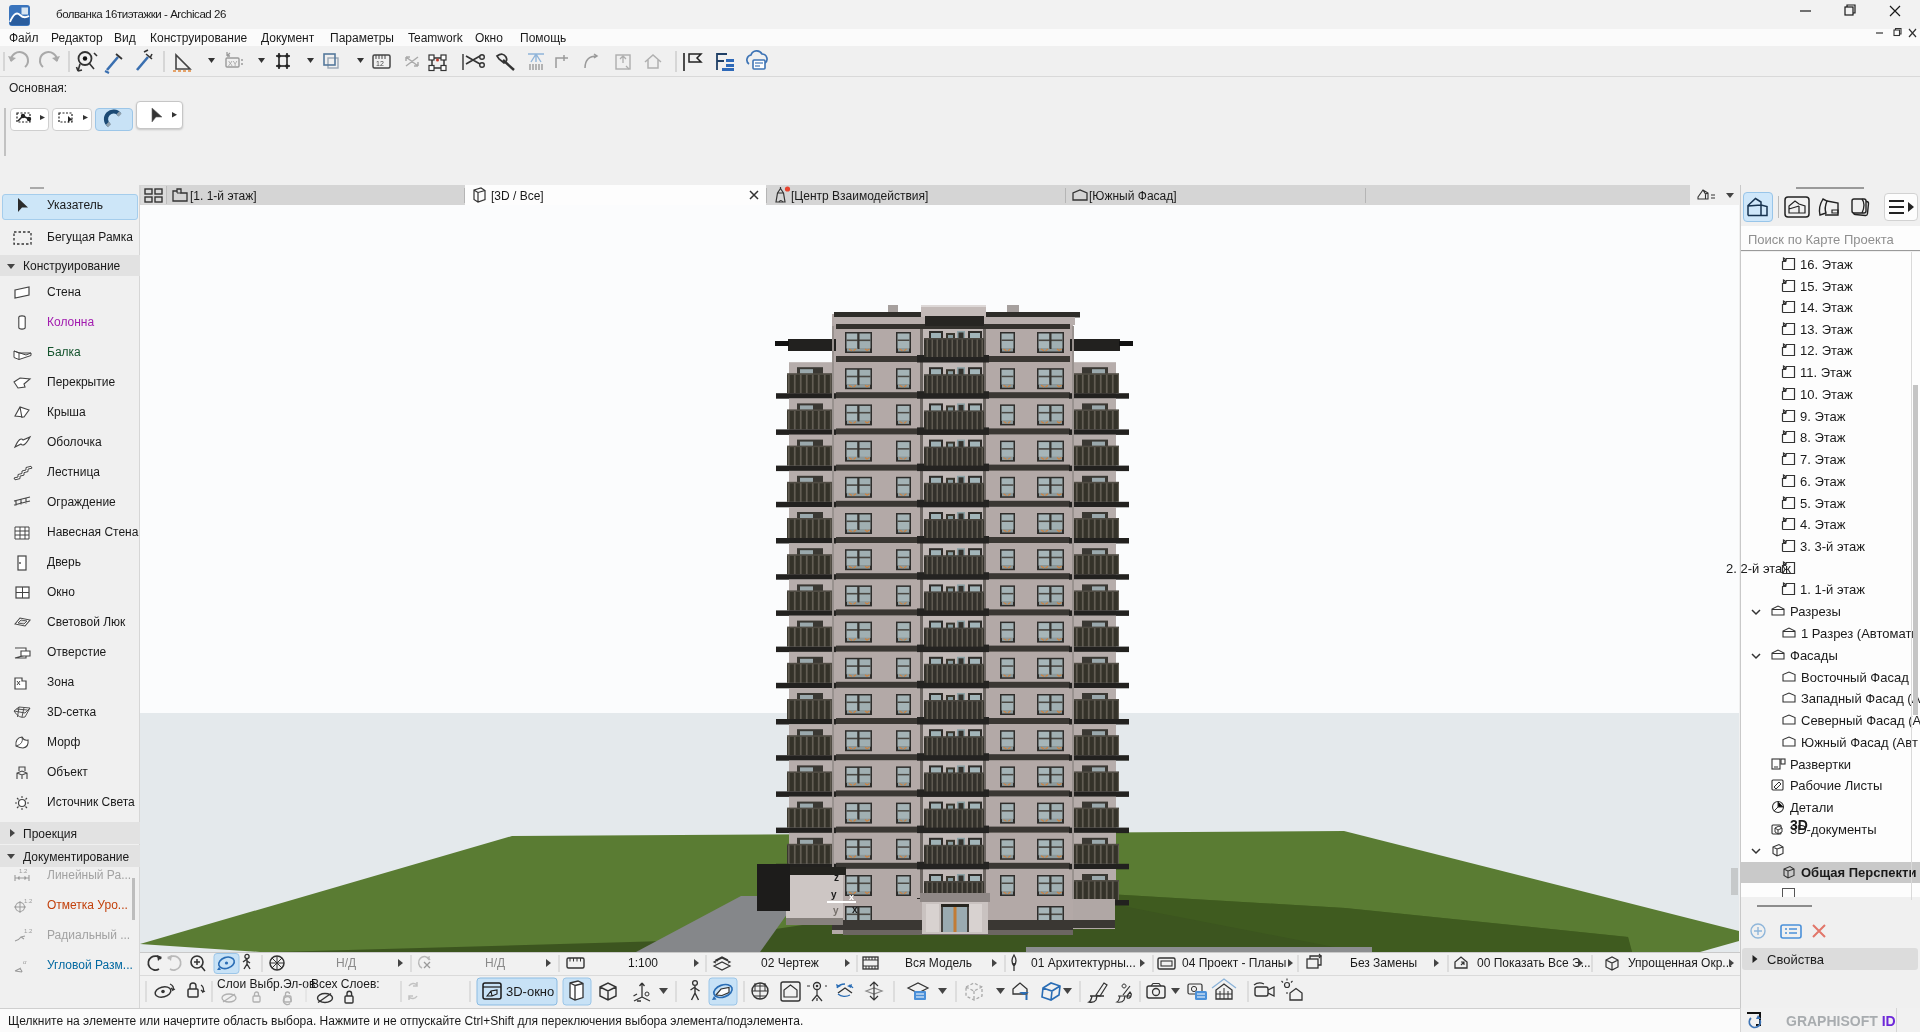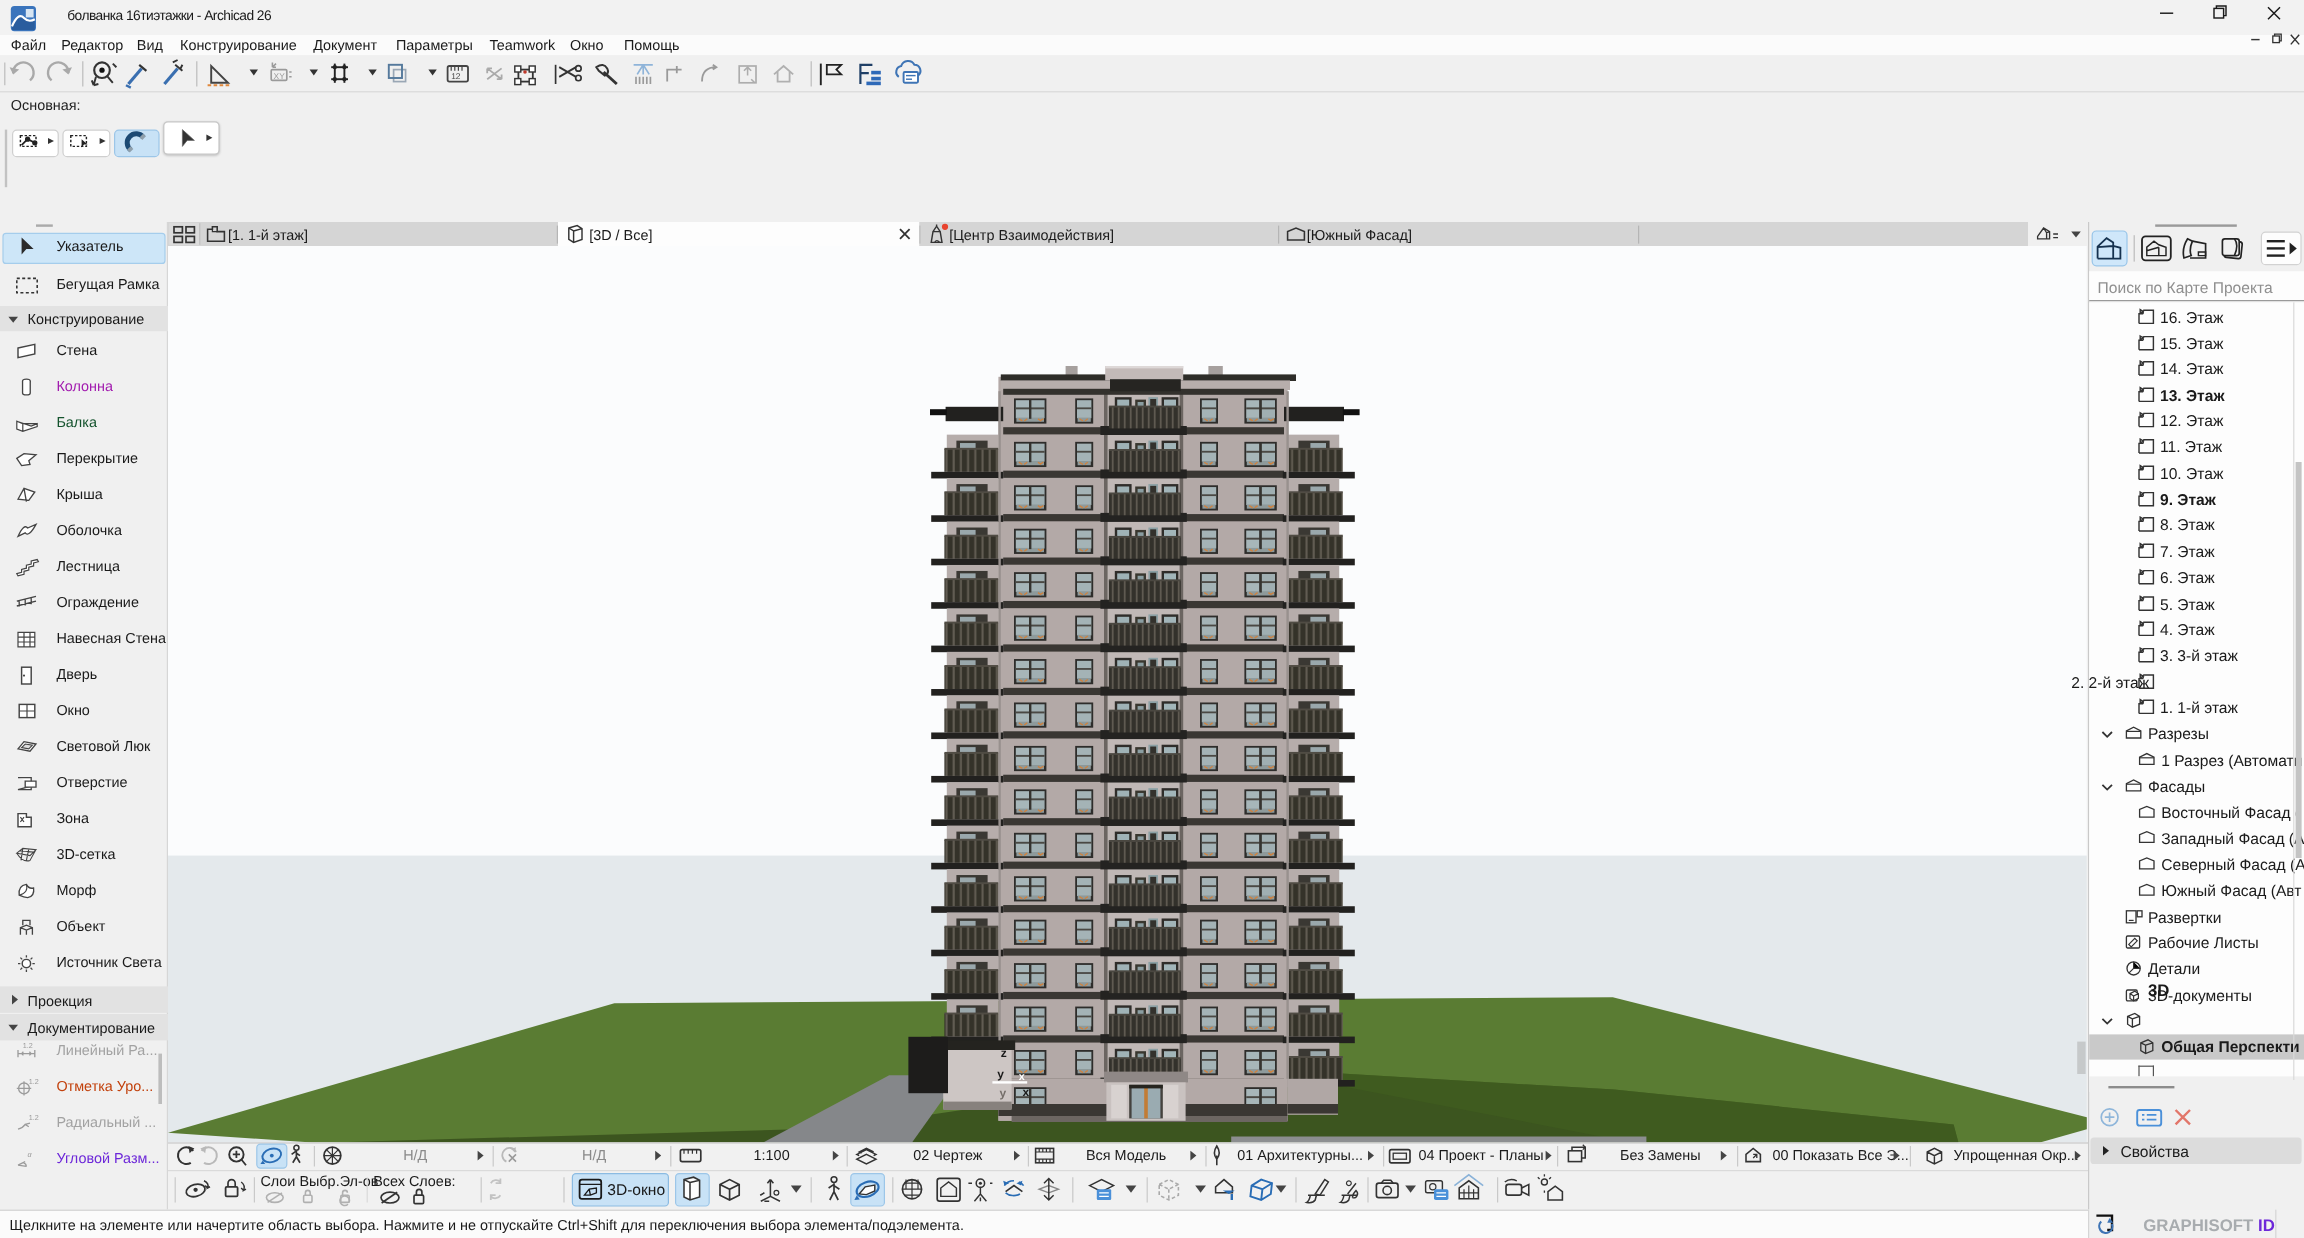--- a/index.html
+++ b/index.html
@@ -272,21 +272,21 @@
 <div class="tx" style="left:47px;top:898px;font-size:12px;color:#c2410c">Отметка Уро...</div>
 <svg width="21" height="21" style="left:12px;top:925px" viewBox="0 0 21 21">
     <path d="M3 16 q4 -1 6 -4 l3 2 m-3 -2 l4 -1" fill="none" stroke="#9b9b9b" stroke-width="1.1"></path>
     <text x="12" y="8" font-size="6" fill="#9b9b9b">1.2</text>
   </svg>
 <div class="tx" style="left:47px;top:928px;font-size:12px;color:#a2a2a2">Радиальный ...</div>
 <svg width="21" height="21" style="left:12px;top:955px" viewBox="0 0 21 21">
     <path d="M3 16 l6 -3 m-6 3 l7 1 m-2 -3 q2 1 2 3" fill="none" stroke="#9b9b9b" stroke-width="1.1"></path>
     <text x="11" y="9" font-size="6" fill="#9b9b9b" font-style="italic">α</text>
   </svg>
-<div class="tx" style="left:47px;top:958px;font-size:12px;color:#6d28d9">Угловой Разм...</div>
+<div class="tx" style="left:47px;top:958px;font-size:12px;color:#0369a1">Угловой Разм...</div>
 <div class="abs" style="left:132px;top:878px;width:3px;height:42px;background:#bdbdbd"></div>
 
 <div class="abs" style="left:140px;top:185px;width:1550px;height:20px;background:#d5d5d5"></div>
 <div class="abs" style="left:1690px;top:185px;width:49px;height:20px;background:#f0f0f0"></div>
 <div class="abs" style="left:141px;top:186px;width:26px;height:18px;background:#dcdcdc;border-right:1px solid #bdbdbd"></div>
 <svg width="20" height="18" style="left:144px;top:186px" viewBox="0 0 20 18">
     <g fill="none" stroke="#333" stroke-width="1.4">
       <rect x="1" y="3" width="7" height="5"></rect>
       <rect x="11" y="3" width="7" height="5"></rect>
       <rect x="1" y="11" width="7" height="5"></rect>
@@ -549,37 +549,37 @@
     <path d="M1.5 12.5 V4.5 h3.5 M5 1.5 h8.5 V12.5 H1.5 M5 4.5 V1.5 M2.5 1 l2.5 1.5 L2.5 4 Z" fill="none" stroke="#333" stroke-width="1.2"></path>
   </svg>
 <div class="tx" style="left:1800px;top:279px;font-size:13px;font-weight:normal">15. Этаж</div>
 <svg width="15" height="14" style="left:1781px;top:300px" viewBox="0 0 15 14">
     <path d="M1.5 12.5 V4.5 h3.5 M5 1.5 h8.5 V12.5 H1.5 M5 4.5 V1.5 M2.5 1 l2.5 1.5 L2.5 4 Z" fill="none" stroke="#333" stroke-width="1.2"></path>
   </svg>
 <div class="tx" style="left:1800px;top:300px;font-size:13px;font-weight:normal">14. Этаж</div>
 <svg width="15" height="14" style="left:1781px;top:322px" viewBox="0 0 15 14">
     <path d="M1.5 12.5 V4.5 h3.5 M5 1.5 h8.5 V12.5 H1.5 M5 4.5 V1.5 M2.5 1 l2.5 1.5 L2.5 4 Z" fill="none" stroke="#333" stroke-width="1.2"></path>
   </svg>
-<div class="tx" style="left:1800px;top:322px;font-size:13px;font-weight:bold">13. Этаж</div>
+<div class="tx" style="left:1800px;top:322px;font-size:13px;font-weight:normal">13. Этаж</div>
 <svg width="15" height="14" style="left:1781px;top:343px" viewBox="0 0 15 14">
     <path d="M1.5 12.5 V4.5 h3.5 M5 1.5 h8.5 V12.5 H1.5 M5 4.5 V1.5 M2.5 1 l2.5 1.5 L2.5 4 Z" fill="none" stroke="#333" stroke-width="1.2"></path>
   </svg>
 <div class="tx" style="left:1800px;top:343px;font-size:13px;font-weight:normal">12. Этаж</div>
 <svg width="15" height="14" style="left:1781px;top:365px" viewBox="0 0 15 14">
     <path d="M1.5 12.5 V4.5 h3.5 M5 1.5 h8.5 V12.5 H1.5 M5 4.5 V1.5 M2.5 1 l2.5 1.5 L2.5 4 Z" fill="none" stroke="#333" stroke-width="1.2"></path>
   </svg>
 <div class="tx" style="left:1800px;top:365px;font-size:13px;font-weight:normal">11. Этаж</div>
 <svg width="15" height="14" style="left:1781px;top:387px" viewBox="0 0 15 14">
     <path d="M1.5 12.5 V4.5 h3.5 M5 1.5 h8.5 V12.5 H1.5 M5 4.5 V1.5 M2.5 1 l2.5 1.5 L2.5 4 Z" fill="none" stroke="#333" stroke-width="1.2"></path>
   </svg>
 <div class="tx" style="left:1800px;top:387px;font-size:13px;font-weight:normal">10. Этаж</div>
 <svg width="15" height="14" style="left:1781px;top:409px" viewBox="0 0 15 14">
     <path d="M1.5 12.5 V4.5 h3.5 M5 1.5 h8.5 V12.5 H1.5 M5 4.5 V1.5 M2.5 1 l2.5 1.5 L2.5 4 Z" fill="none" stroke="#333" stroke-width="1.2"></path>
   </svg>
-<div class="tx" style="left:1800px;top:409px;font-size:13px;font-weight:bold">9. Этаж</div>
+<div class="tx" style="left:1800px;top:409px;font-size:13px;font-weight:normal">9. Этаж</div>
 <svg width="15" height="14" style="left:1781px;top:430px" viewBox="0 0 15 14">
     <path d="M1.5 12.5 V4.5 h3.5 M5 1.5 h8.5 V12.5 H1.5 M5 4.5 V1.5 M2.5 1 l2.5 1.5 L2.5 4 Z" fill="none" stroke="#333" stroke-width="1.2"></path>
   </svg>
 <div class="tx" style="left:1800px;top:430px;font-size:13px;font-weight:normal">8. Этаж</div>
 <svg width="15" height="14" style="left:1781px;top:452px" viewBox="0 0 15 14">
     <path d="M1.5 12.5 V4.5 h3.5 M5 1.5 h8.5 V12.5 H1.5 M5 4.5 V1.5 M2.5 1 l2.5 1.5 L2.5 4 Z" fill="none" stroke="#333" stroke-width="1.2"></path>
   </svg>
 <div class="tx" style="left:1800px;top:452px;font-size:13px;font-weight:normal">7. Этаж</div>
 <svg width="15" height="14" style="left:1781px;top:474px" viewBox="0 0 15 14">
     <path d="M1.5 12.5 V4.5 h3.5 M5 1.5 h8.5 V12.5 H1.5 M5 4.5 V1.5 M2.5 1 l2.5 1.5 L2.5 4 Z" fill="none" stroke="#333" stroke-width="1.2"></path>

